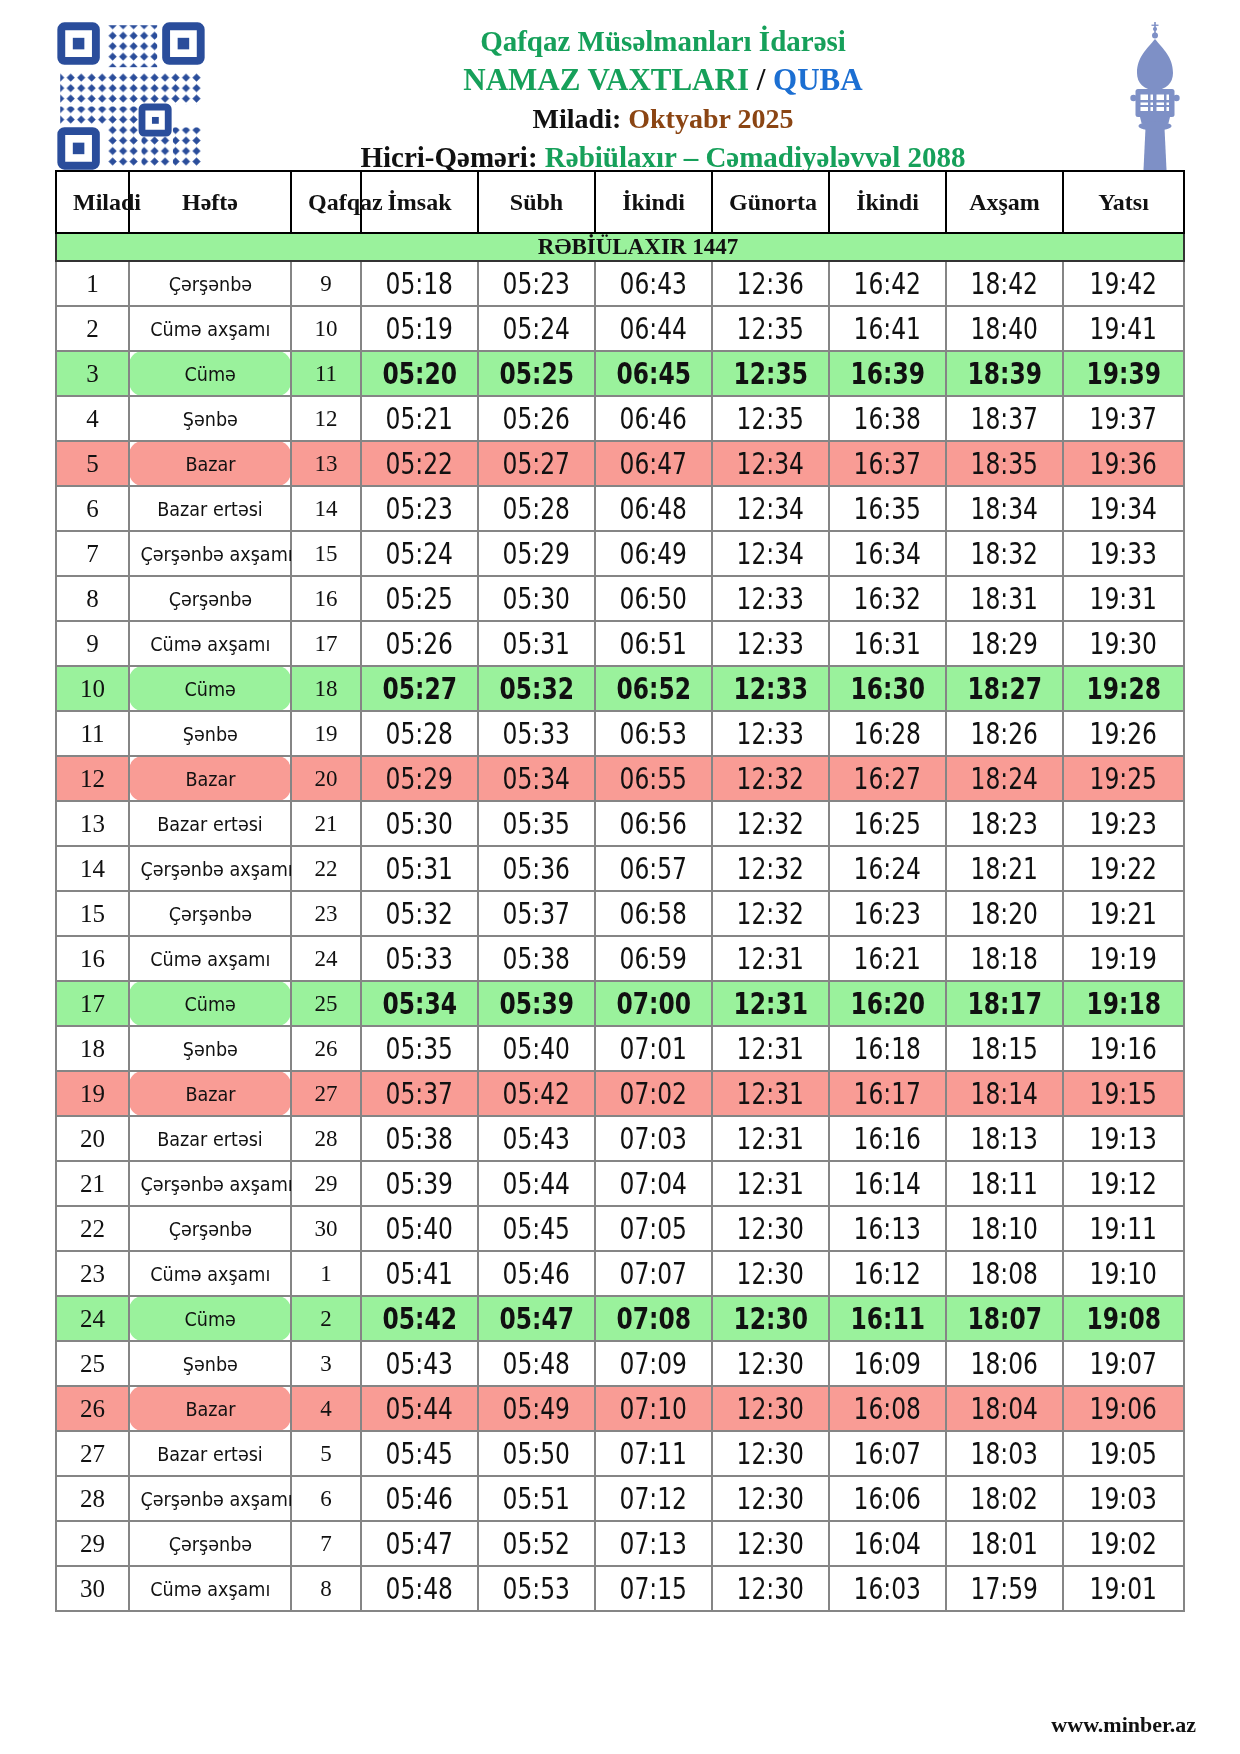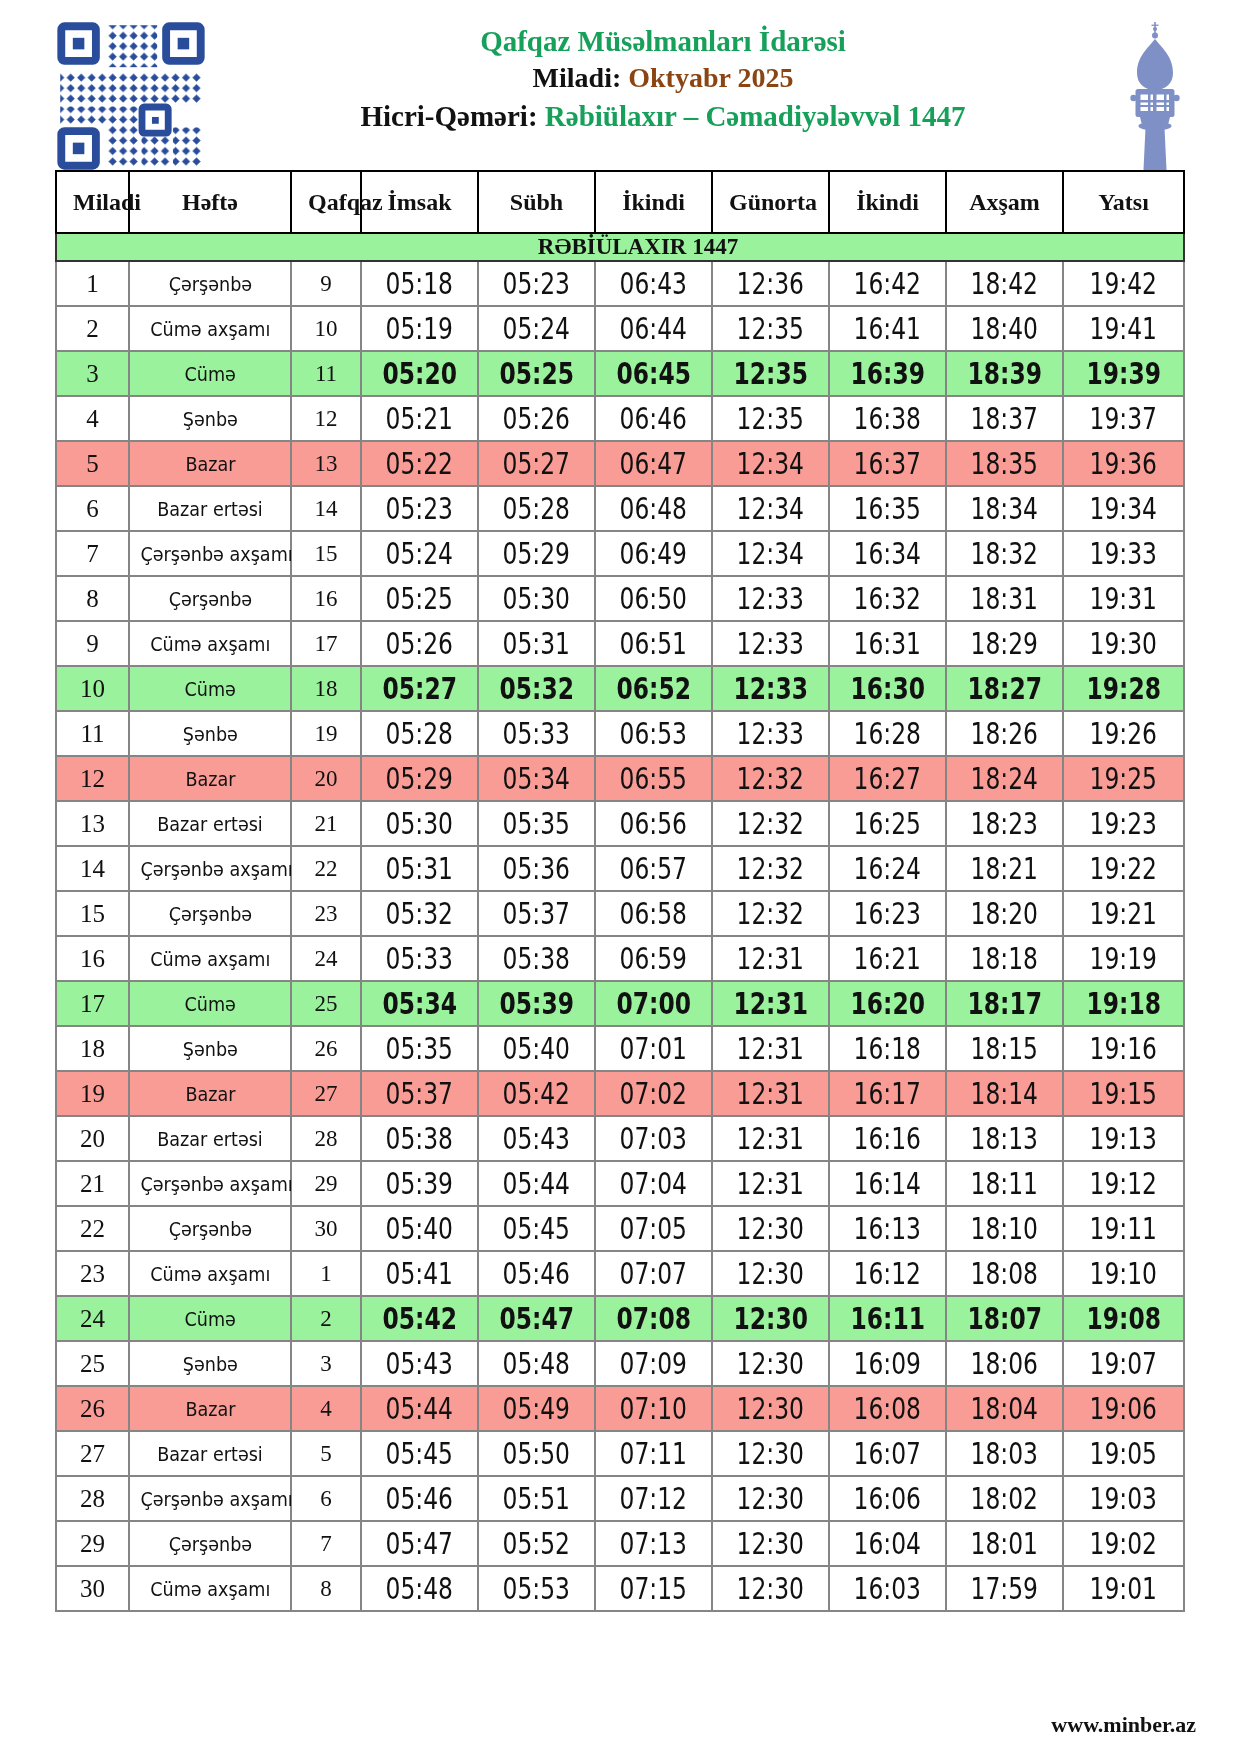--- a/index.html
+++ b/index.html
@@ -25,21 +25,21 @@
   
   table.pt{position:absolute;top:170px;left:55px;width:1128px;border-collapse:collapse;
            table-layout:fixed;border:2px solid #222;}
   table.pt th{border:2px solid #000;background:#fff;font-size:24px;font-weight:bold;
               height:28px;padding:16px;text-align:center;font-family:"Liberation Serif",serif;}
   table.pt td{border:2px solid #858585;text-align:center;padding:0;height:43px;background:#fff;}
   tr.band td{background:var(--band_bg);border:2px solid #333;height:24px;
              font-size:23px;font-weight:bold;font-family:"Liberation Serif",serif;padding-left:36px;}
   td.mil{font-size:25px;font-family:"Liberation Serif",serif;}
   td.hic{font-size:23px;font-family:"Liberation Serif",serif;}
-  td.wk{font-size:20px;}
+  td.wk{font-size:20px;border-radius:14px;}
   td.time{font-size:30px;}
   .cond{display:inline-block;transform:scaleX(.78);transform-origin:center;
         font-family:"DejaVu Sans",sans-serif;white-space:nowrap;}
   td.wk .cond{transform:scaleX(.88);}
   tr.friday td{background:var(--friday_bg);}
   tr.friday td.time .cond{font-weight:bold;}
   tr.sunday td{background:var(--sunday_bg);}
 
   
   .footer{position:absolute;right:44px;bottom:16px;font-size:22px;font-weight:bold;
@@ -73,22 +73,23 @@
       <rect x="10" y="1" width="9.5" height="8" fill="url(#qd)"></rect>
       <rect x="1" y="10" width="27" height="6.2" fill="url(#qd)"></rect>
       <rect x="1" y="16.5" width="15" height="3.5" fill="url(#qd)"></rect>
       <rect x="10" y="20.2" width="6" height="7.8" fill="url(#qd)"></rect>
       <rect x="16.5" y="22.2" width="5.5" height="5.8" fill="url(#qd)"></rect>
       <rect x="22.5" y="20.5" width="5.5" height="7.5" fill="url(#qd)"></rect>
     </svg>
 
     <div class="titles">
       <div class="t-org">Qafqaz Müsəlmanları İdarəsi</div>
+      <div class="t-line2"><span class="t-namaz">NAMAZ VAXTLARI</span><span class="t-sep"> / </span><span class="t-city">QUBA</span></div>
       <div class="t-line3"><span>Miladi: </span><span class="t-month">Oktyabr 2025</span></div>
-      <div class="t-line4"><span>Hicri-Qəməri: </span><span class="t-hicri">Rəbiülaxır – Cəmadiyələvvəl 1447</span></div>
+      <div class="t-line4"><span>Hicri-Qəməri: </span><span class="t-hicri">Rəbiülaxır – Cəmadiyələvvəl 2088</span></div>
     </div>
 
     <svg class="minaret" viewBox="0 0 70 160">
       <g fill="var(--minaret_blue)">
         <rect x="34.2" y="2" width="1.6" height="16"></rect>
         <rect x="31.5" y="4.6" width="7" height="1.3"></rect>
         <circle cx="35" cy="9" r="2.1"></circle>
         <circle cx="35" cy="15.5" r="3"></circle>
         <path d="M35,19 C27,29 17,37 17,53 C17,63 24,70 35,70 C46,70 53,63 53,53 C53,37 43,29 35,19 Z"></path>
         <circle cx="13.5" cy="78" r="3.2"></circle>

